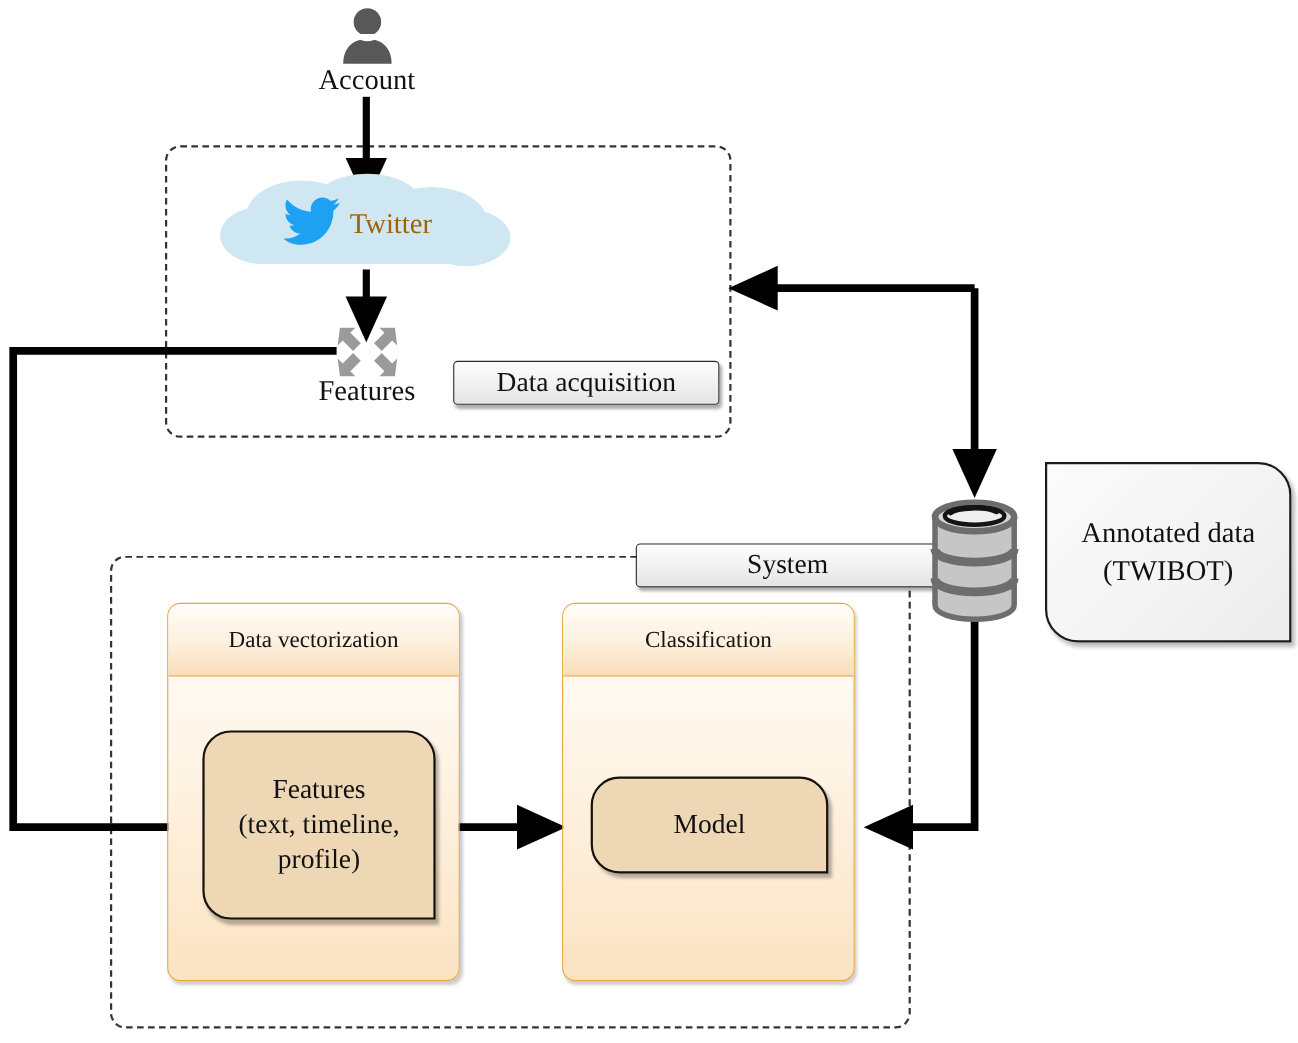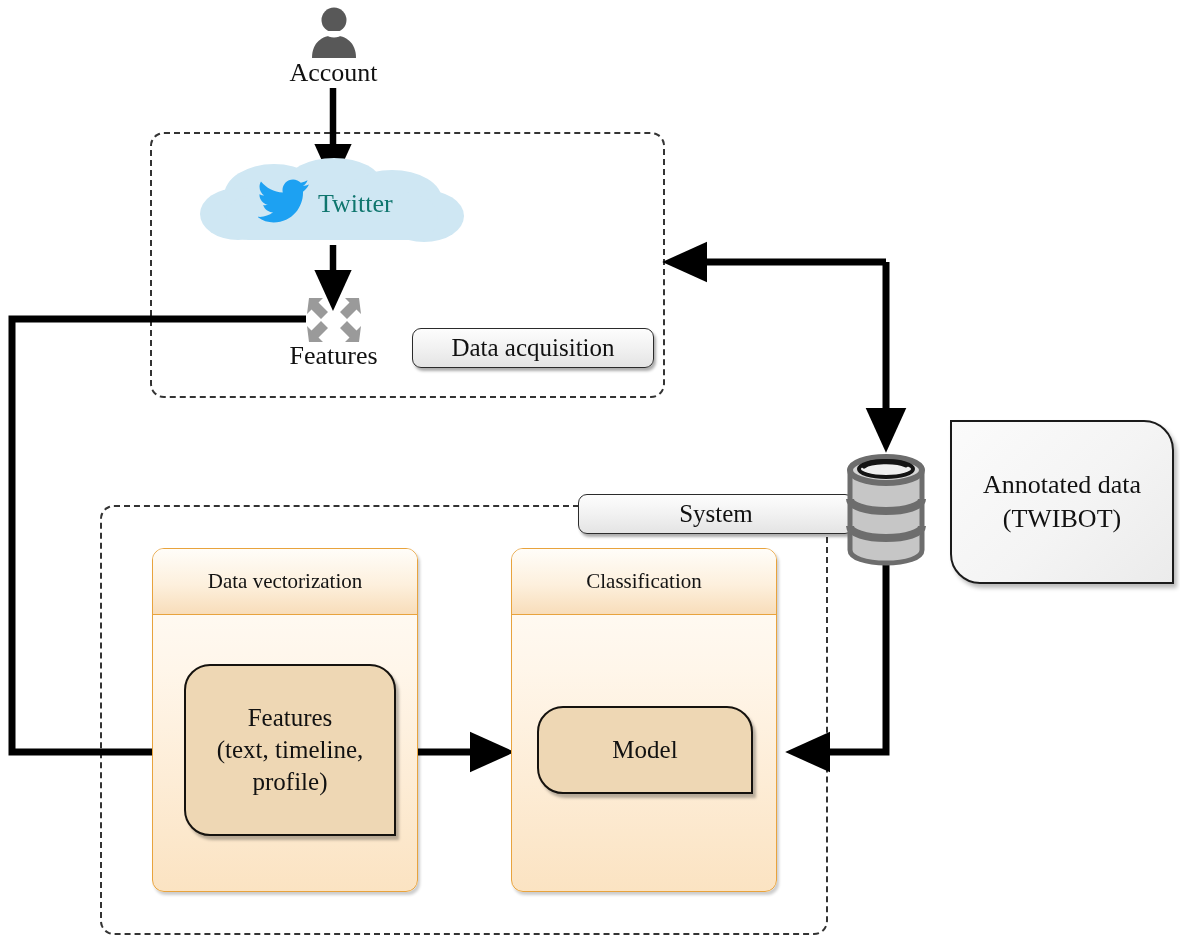--- a/index.html
+++ b/index.html
@@ -34,21 +34,21 @@
     box-sizing: border-box;
     border: 2px dashed #333;
     border-radius: 14px;
     background: transparent;
   }
   
   .label-chip {
     position: absolute;
     box-sizing: border-box;
     border: 1.6px solid #2b2b2b;
-    border-radius: 9px;
+    border-radius: 4px;
     background: linear-gradient(to bottom, #fdfdfd 0%, #f2f2f2 48%, #e4e4e4 100%);
     box-shadow: 2px 3px 3px rgba(0,0,0,0.33);
     display: flex;
     align-items: center;
     justify-content: center;
     font-size: 25px;
     color: #111;
     white-space: nowrap;
   }
   
@@ -104,21 +104,21 @@
     text-align: center;
     font-size: 26px;
     line-height: 1.3;
     color: #111;
   }
   
   .cloud-wrap { position: absolute; }
   .cloud-label {
     position: absolute;
     font-size: 26px;
-    color: #0f766e;
+    color: #a16207;
     white-space: nowrap;
   }
   
   .caption {
     position: absolute;
     font-size: 26px;
     color: #111;
     white-space: nowrap;
     text-align: center;
   }

